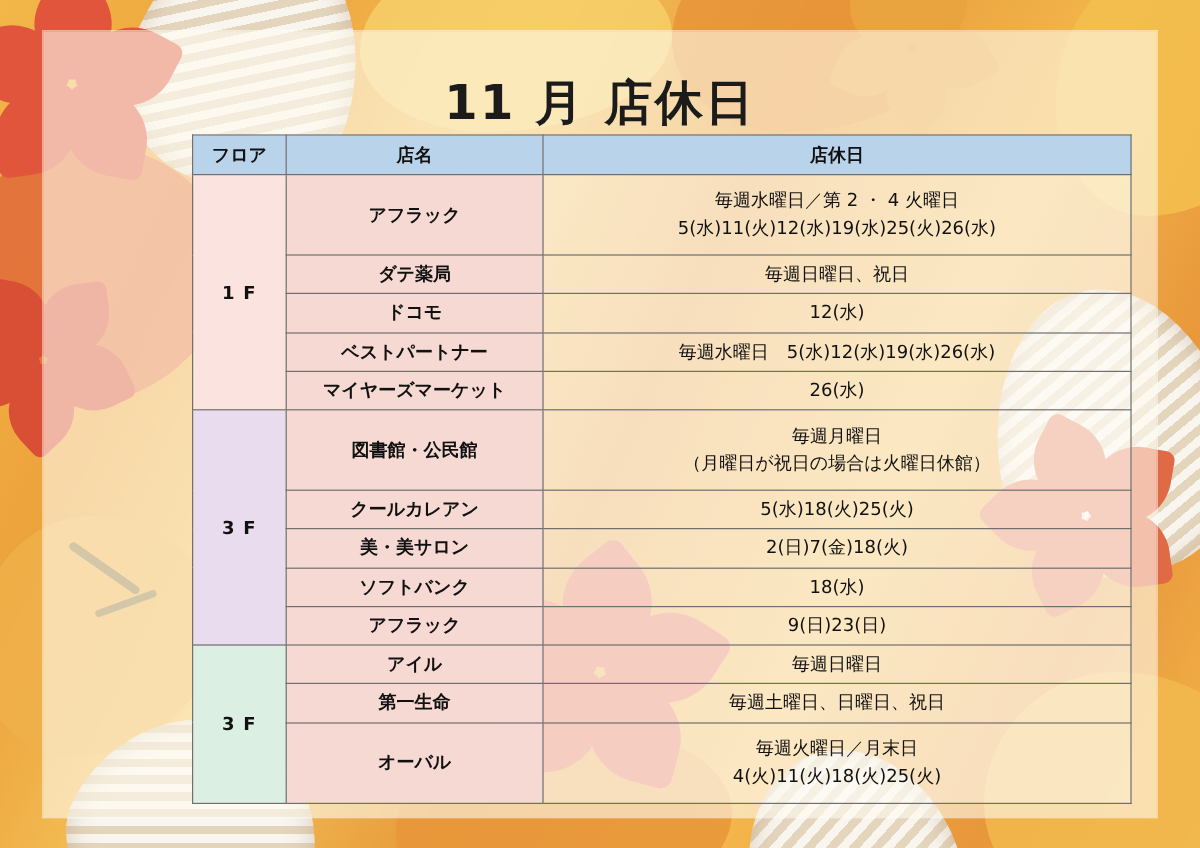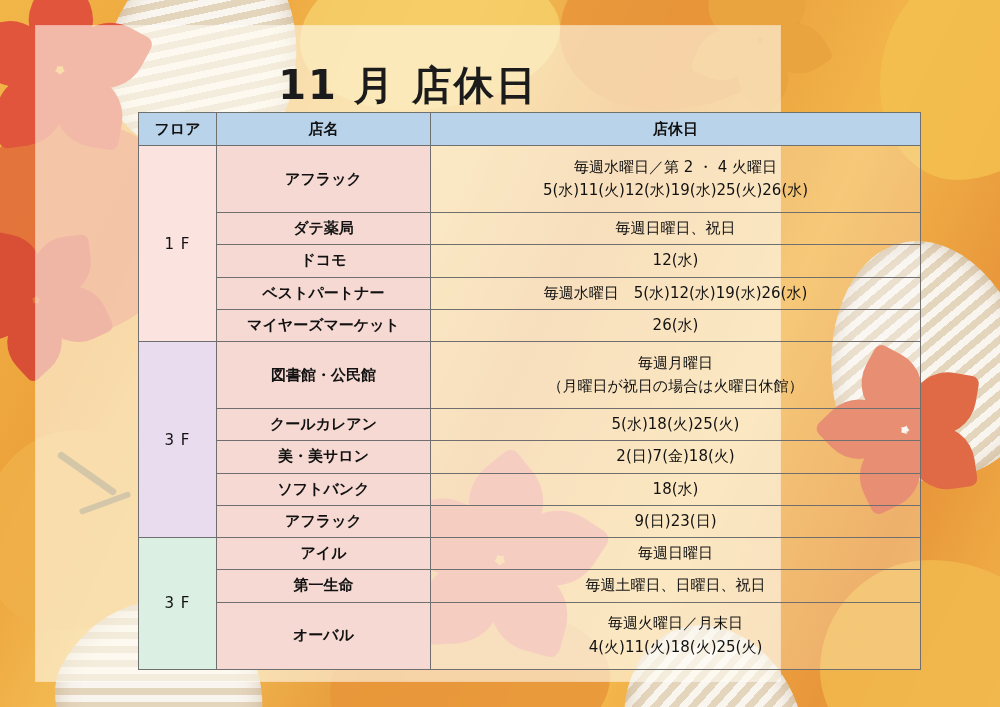--- a/index.html
+++ b/index.html
@@ -59,40 +59,40 @@
   .stick {
     border-radius: 6px;
     background: #7e6a3c;
     opacity: .8;
   }
 
   
   .frame {
     position: absolute;
     left: 36px; top: 26px;
-    width: 744px; height: 655px;
+    width: 928px; height: 655px;
     background: rgba(255, 252, 240, 0.60);
     box-shadow: 0 0 0 1px rgba(255,255,255,.5);
   }
 
   .title {
     position: absolute;
     left: 0; right: 0; top: 32px;
     text-align: center;
     font-size: 40px;
     font-weight: 700;
     letter-spacing: 2px;
     color: #1b1b1b;
     font-family: "DejaVu Sans", "Liberation Sans", sans-serif;
   }
 
   
   .table-wrap {
     position: absolute;
-    left: 102px; top: 86px;
+    left: 124px; top: 86px;
     width: 782px;
   }
   table.schedule {
     width: 782px;
     border-collapse: collapse;
     table-layout: fixed;
     background: rgba(255,255,255,0.0);
   }
   table.schedule th,
   table.schedule td {
@@ -108,21 +108,21 @@
     background: #b9d3ea;
     font-weight: 700;
     height: 24px;
     font-size: 15px;
   }
   col.c-floor { width: 78px; }
   col.c-shop  { width: 214px; }
   col.c-days  { width: 490px; }
 
   td.floor {
-    font-weight: 400;
+    font-weight: 700;
     font-size: 16px;
     letter-spacing: 1px;
   }
   td.floor-1 { background: #fbe3e0; }
   td.floor-2 { background: #e9dcef; }
   td.floor-3 { background: #dcefe3; }
 
   td.shop { background: #f5d9d2; font-weight: 700; }
   td.days { background: rgba(255,255,255,0.25); }
   td.days .line { display: block; line-height: 1.55; }

